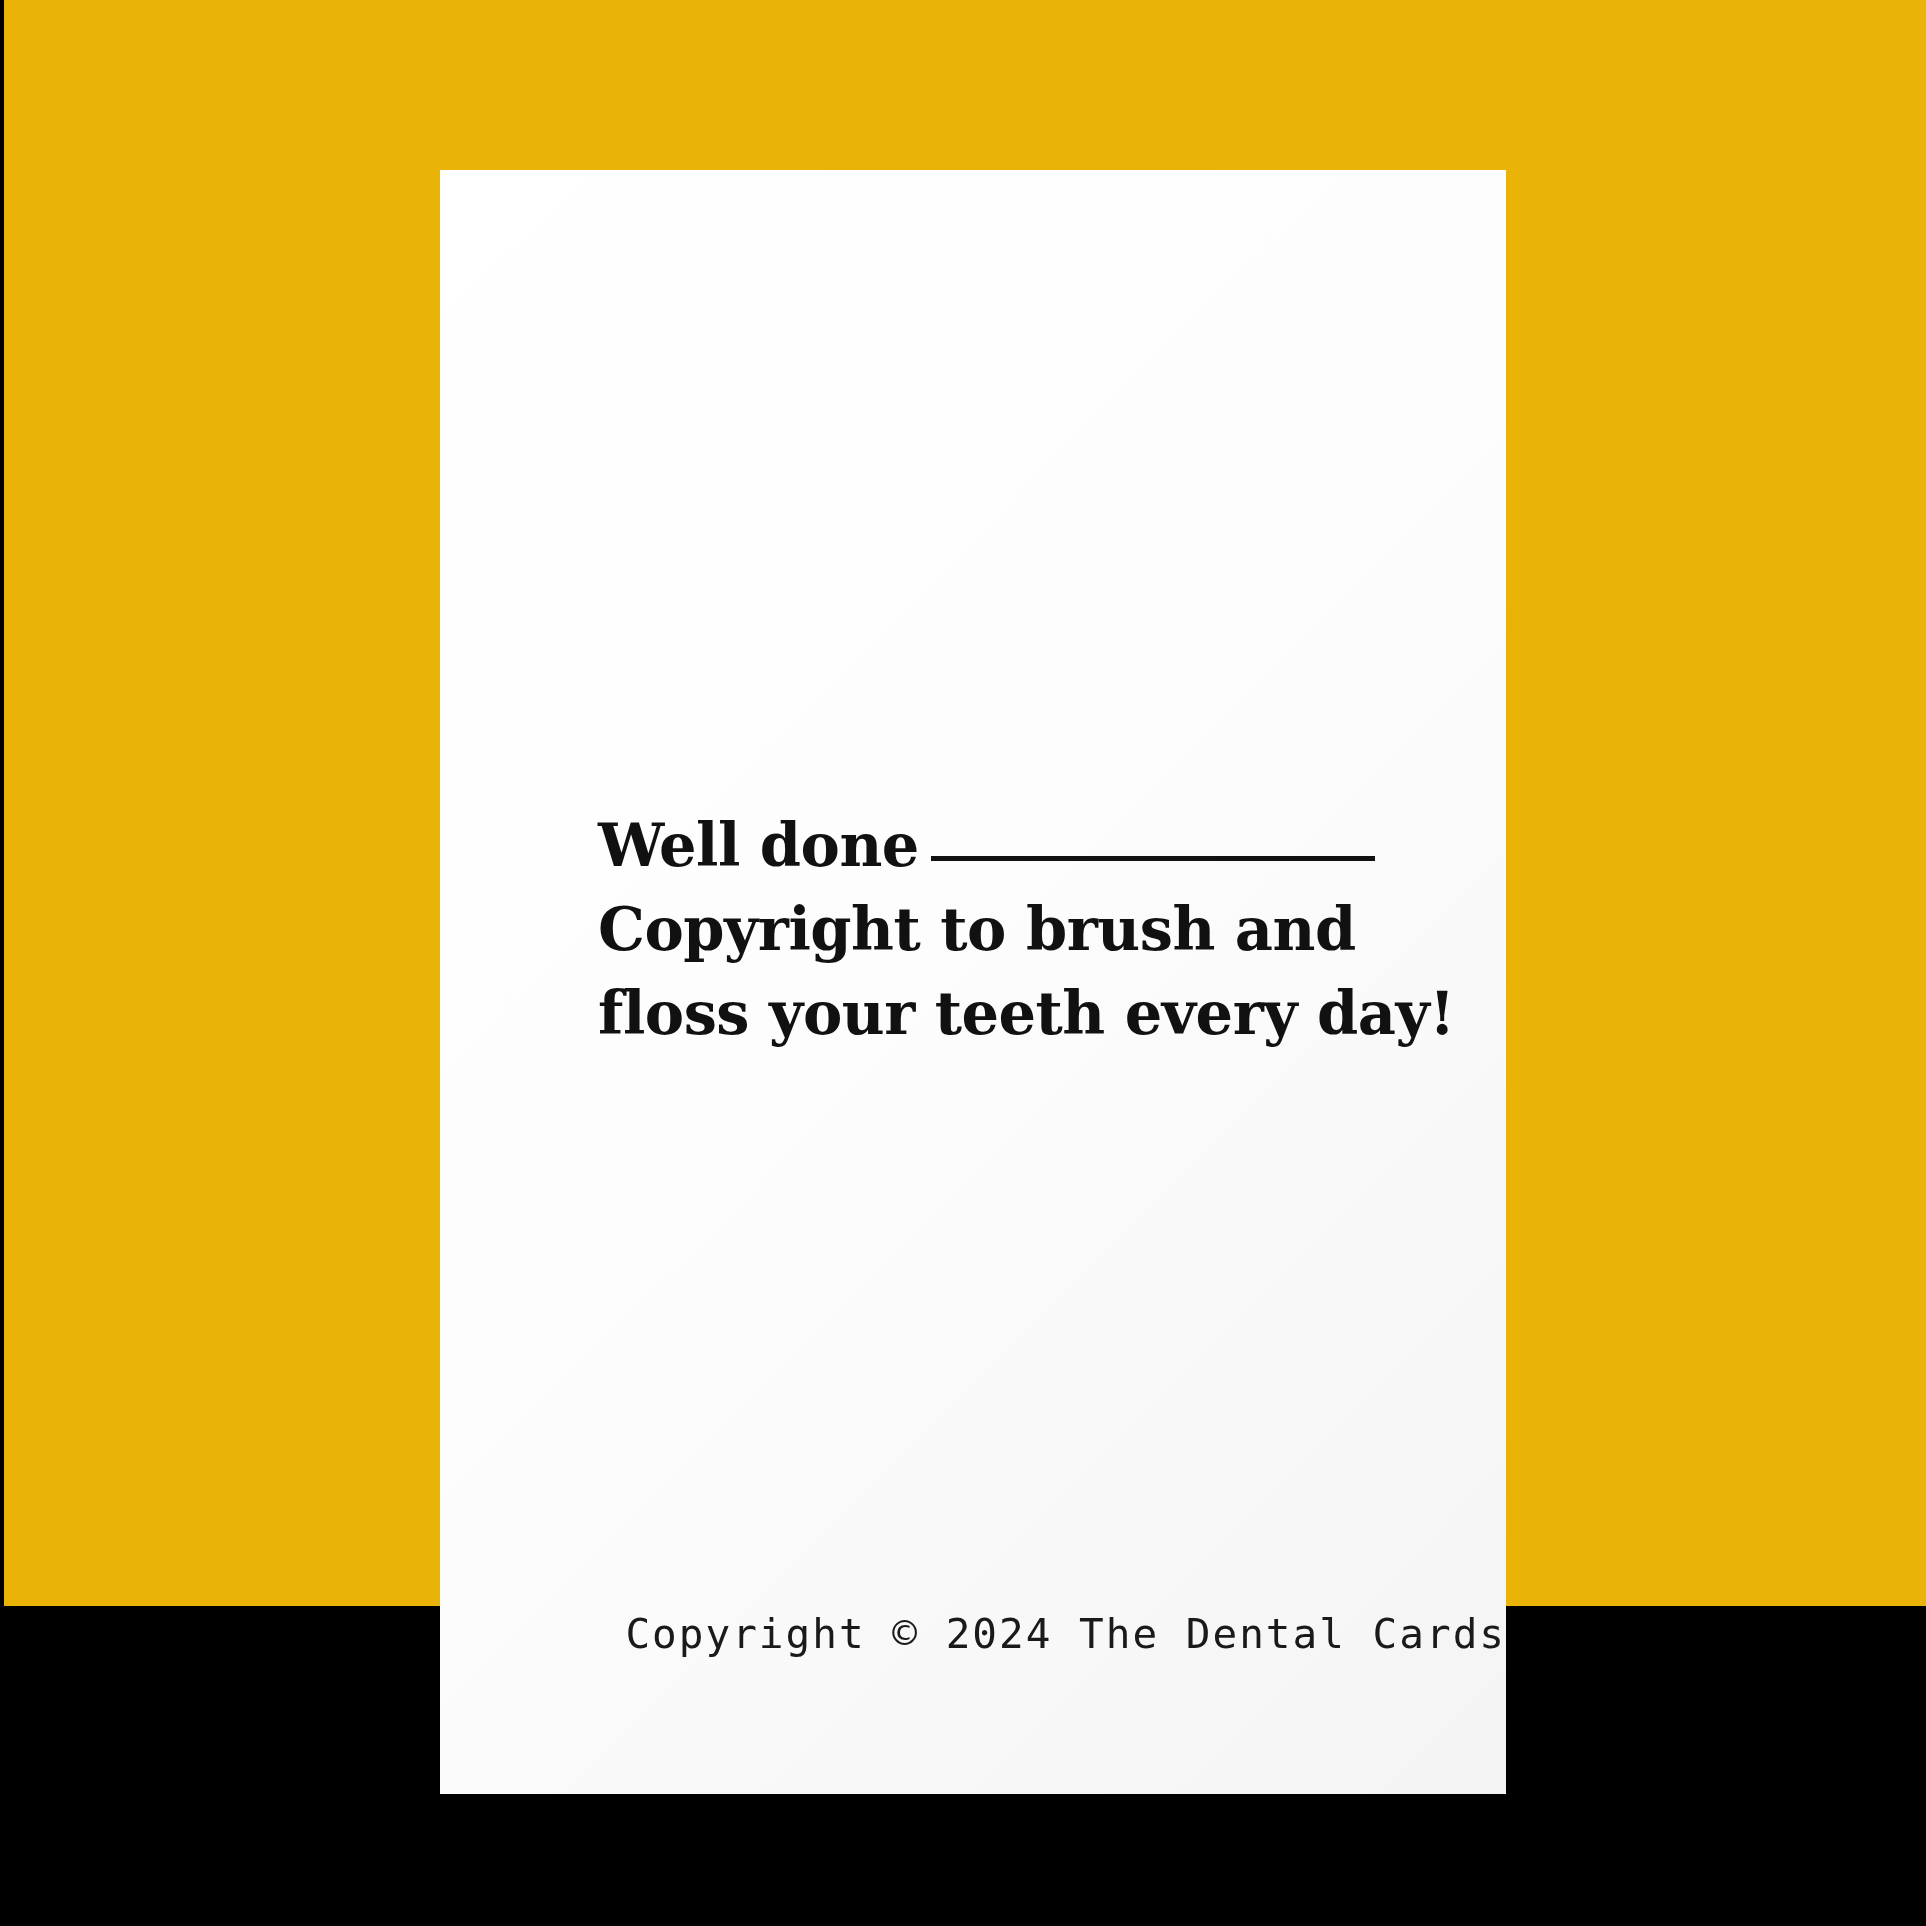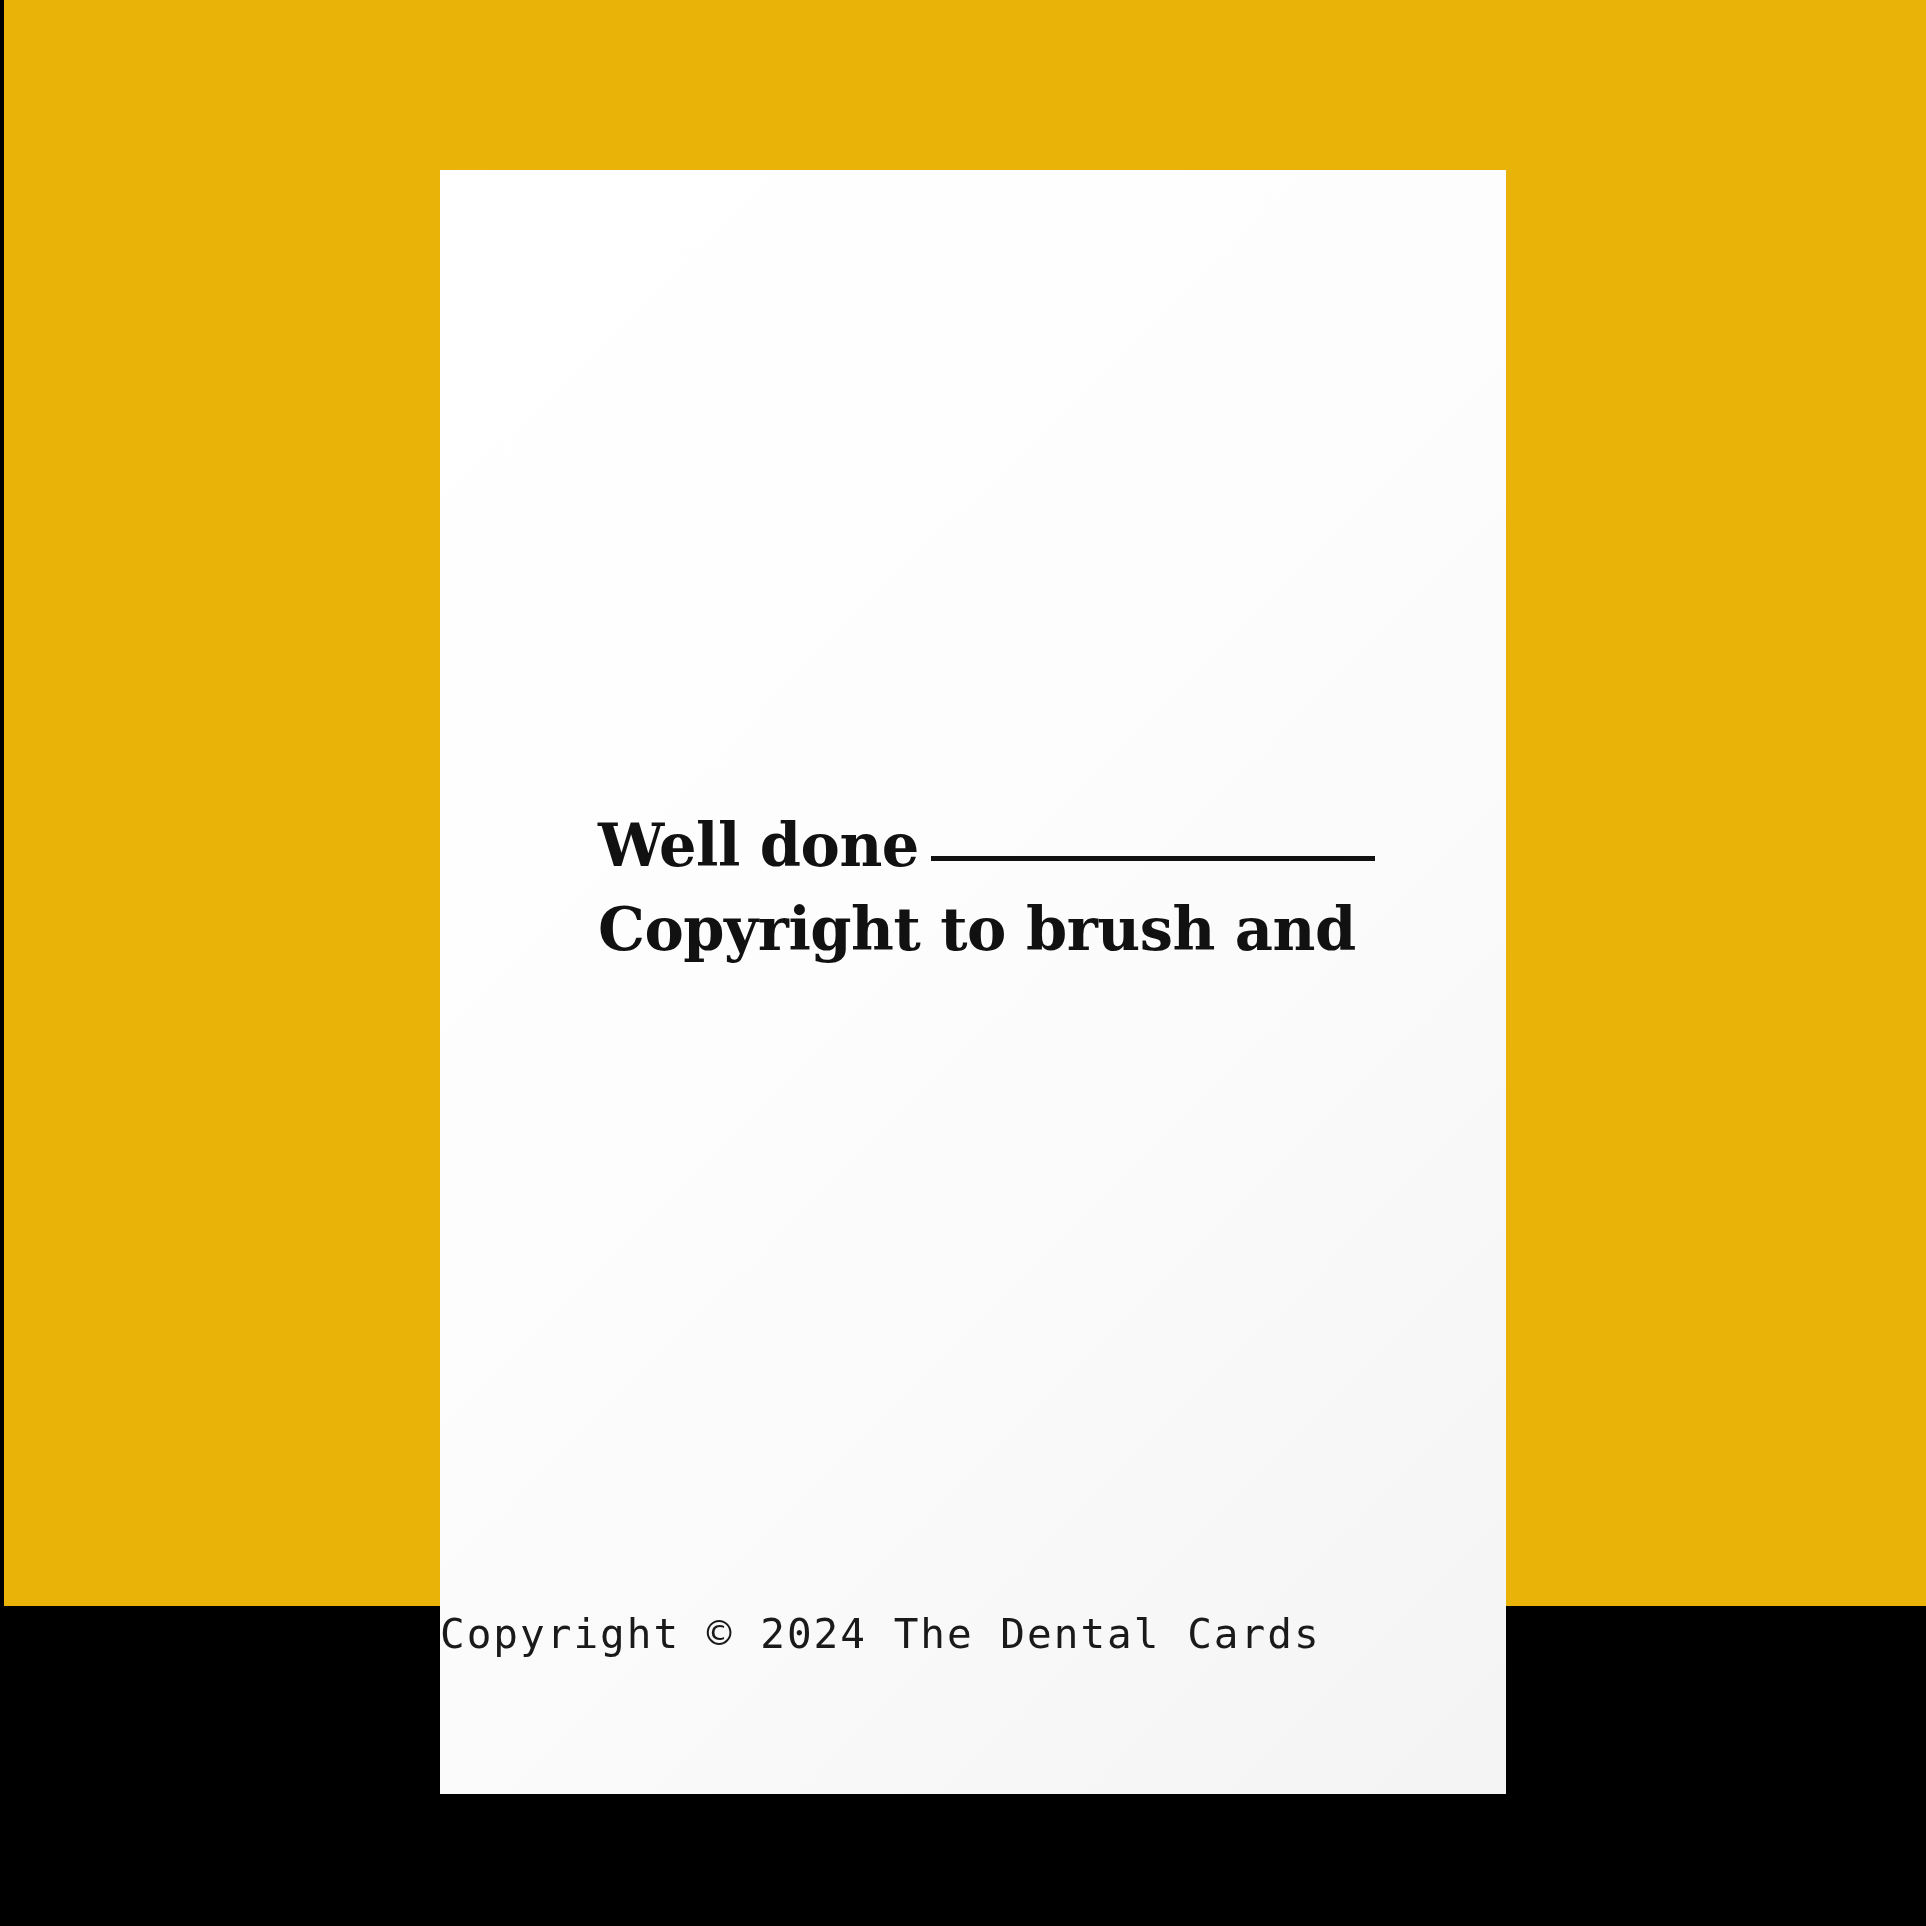--- a/index.html
+++ b/index.html
@@ -57,21 +57,21 @@
     border-bottom: 5px solid #111111;
     vertical-align: 0.08em;
     margin-left: 12px;
   }
 
   #copyright {
     position: absolute;
     left: 0;
     right: 0;
     top: 1440px;
-    text-align: left;
+    text-align: right;
     font-family: "DejaVu Sans Mono", monospace;
     font-size: 41px;
     letter-spacing: 2px;
     color: #1a1a1a;
     white-space: nowrap;
   }
 </style>
 </head>
 <body>
 
@@ -80,20 +80,21 @@
   <div id="card">
 
     <div id="message-block">
 
       <div class="msg-line">
         <span>Well done</span><span class="blank-rule"></span>
       </div>
 
       <div class="msg-line">Copyright to brush and</div>
 
+      <div class="msg-line">floss your teeth every day!</div>
 
     </div>
 
     <div id="copyright">Copyright © 2024 The Dental Cards</div>
 
   </div>
 
 </div>
 
 

